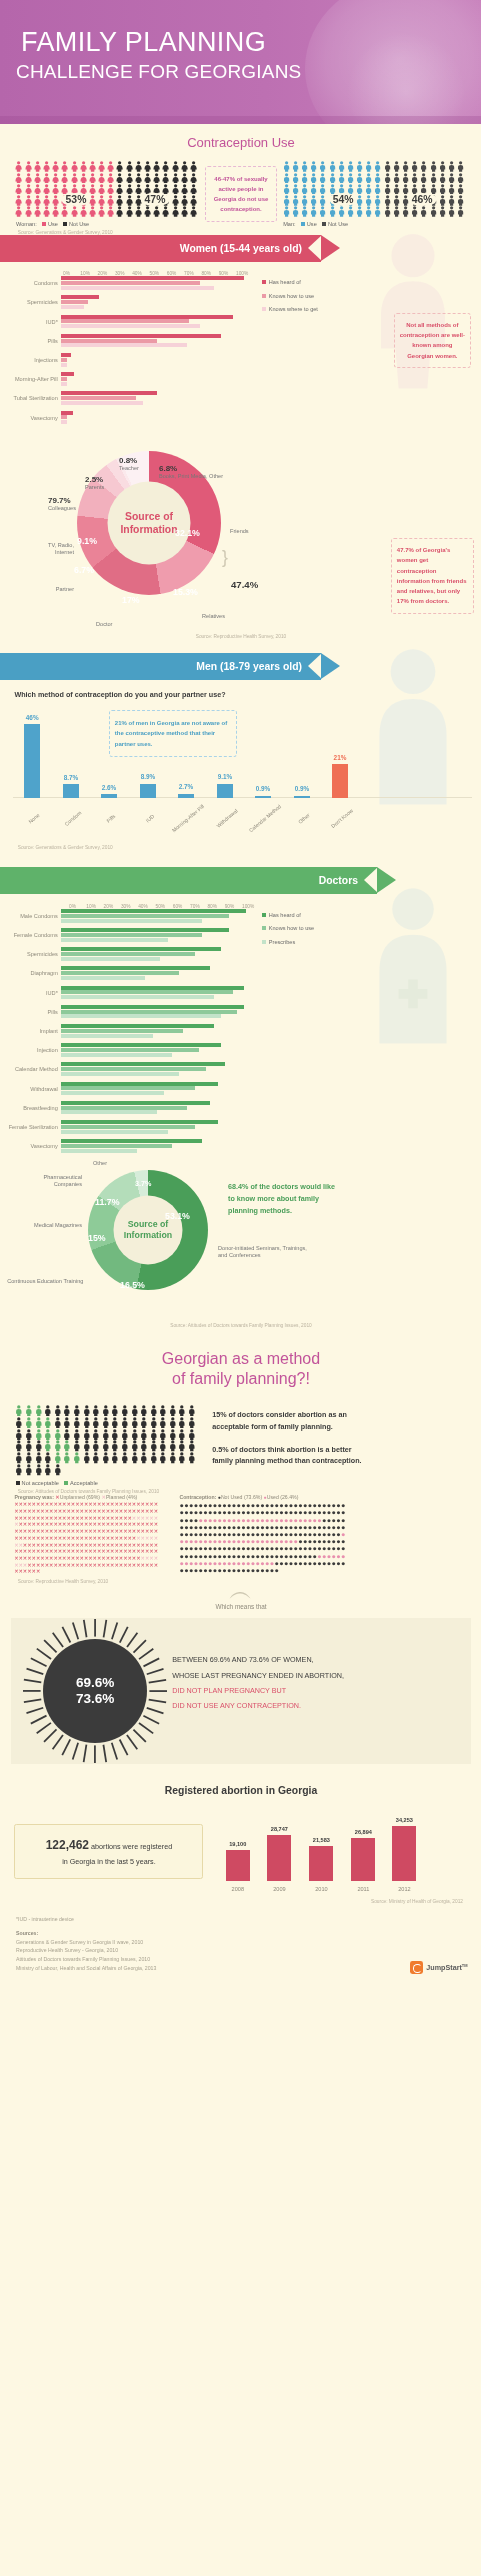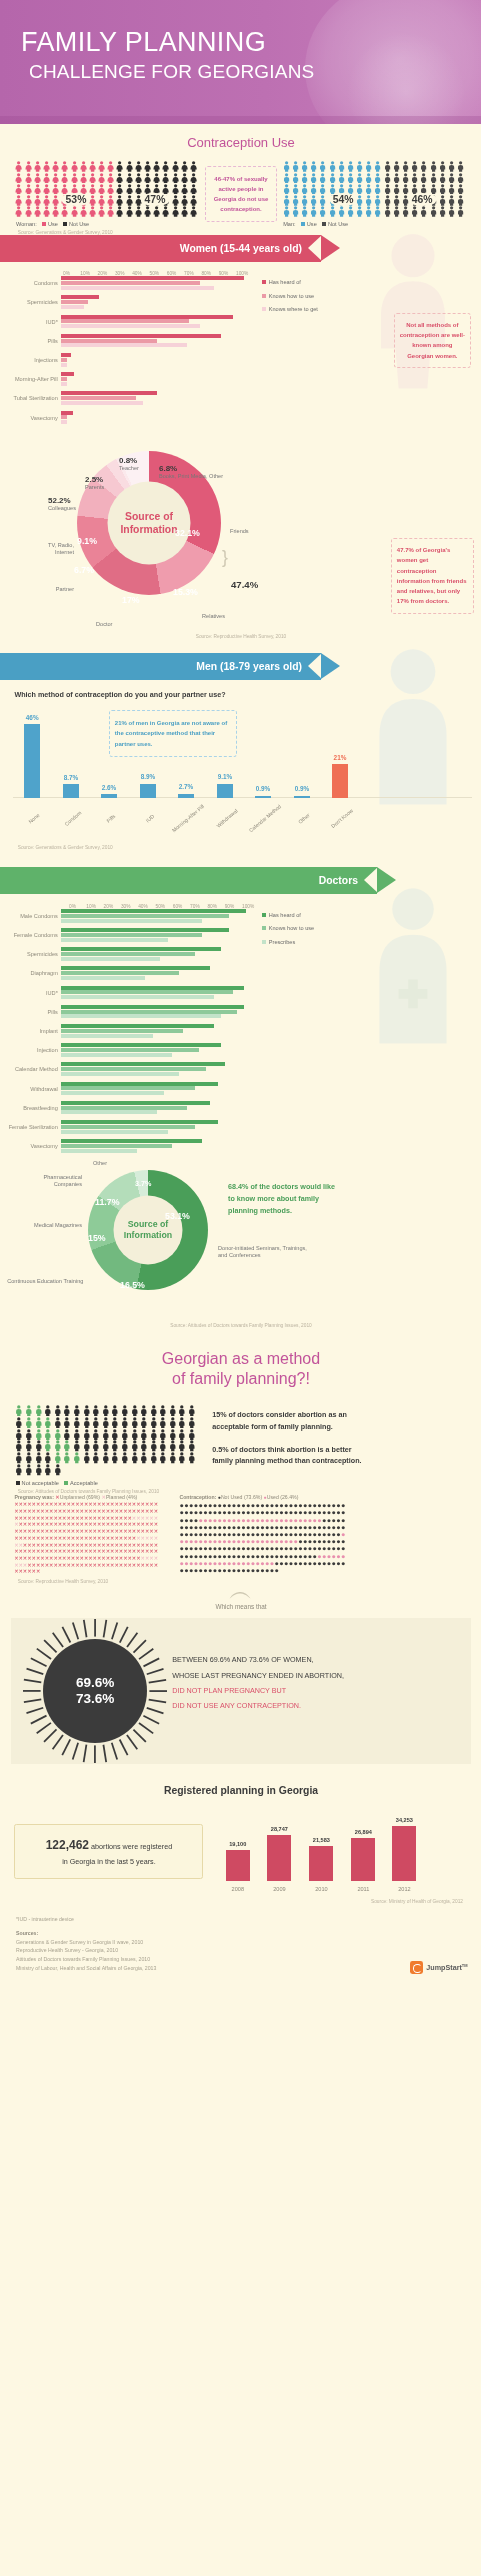--- a/index.html
+++ b/index.html
@@ -34,21 +34,21 @@
   .header .strip {
     position: absolute; left:0; right:0; bottom:0; height: 8px;
     background: rgba(150,70,140,.28);
   }
   .header h1 {
     position: absolute; left: 21px; top: 29px;
     font-size: 27px; font-weight: normal; color: #fff; letter-spacing: 0.4px;
     line-height: 1;
   }
   .header h2 {
-    position: absolute; left: 29px; top: 61px;
+    position: absolute; left: 16px; top: 61px;
     font-size: 19px; font-weight: normal; color: #fff; letter-spacing: 0.2px;
   }
 
   
   .sec-title {
     text-align: center; color: #c2549a; font-size: 13px; font-weight: normal;
     padding: 11.2px 0 8px;
   }
   .big-title {
     text-align:center; color:#c2549a; font-size:16px; line-height:1.3;
@@ -1562,21 +1562,21 @@
     </div>
     <div class="dcall" style="left:159px; top:34px;">
       <span class="n">6.8%</span>
       <small>Books, Print Media, Other</small>
     </div>
     <div class="dcall" style="left:85px; top:45px;">
       <span class="n">2.5%</span>
       <small>Parents</small>
     </div>
     <div class="dcall" style="left:48px; top:66px;">
-      <span class="n">52.2%</span>
+      <span class="n">79.7%</span>
       <small>Colleagues</small>
     </div>
     <div class="dlabel" style="left:29px; top:112px; width:45px; text-align:right;">TV, Radio, Internet</div>
     <div class="dlabel" style="left:29px; top:156px; width:45px; text-align:right;">Partner</div>
     <div class="dlabel" style="left:96px; top:191px;">Doctor</div>
     <div class="dlabel" style="left:202px; top:183px;">Relatives</div>
     <div class="dlabel" style="left:230px; top:98px;">Friends</div>
     <div class="dval" style="left:175px; top:98px;">32.1%</div>
     <div class="dval" style="left:173px; top:157px;">15.3%</div>
     <div class="dval" style="left:122px; top:165px;">17%</div>
@@ -2505,21 +2505,21 @@
       </div>
       <div style="position:absolute; left:153px; top:21px; width:281px; font-size:7.2px; line-height:2.1;">
         <div style="color:#3b3b3b;">BETWEEN 69.6% AND 73.6% OF WOMEN,</div>
         <div style="color:#3b3b3b;">WHOSE LAST PREGNANCY ENDED IN ABORTION,</div>
         <div style="color:#d9506a;">DID NOT PLAN PREGNANCY BUT</div>
         <div style="color:#d9506a;">DID NOT USE ANY CONTRACEPTION.</div>
       </div>
     </div>
   </div>
 
-  <div style="text-align:center; font-size:10.4px; font-weight:bold; color:#3b3b3b; padding:21px 0 11.2px;">Registered planning in Georgia</div>
+  <div style="text-align:center; font-size:10.4px; font-weight:bold; color:#3b3b3b; padding:21px 0 11.2px;">Registered abortion in Georgia</div>
 
   <div style="display:flex; align-items:center; gap:8px; padding-left:14.4px;">
     <div class="reg-box">
       <b>122,462</b>
       <span>abortions were registered</span><br>
       <span>in Georgia in the last 5 years.</span>
     </div>
     <div class="colchart" id="colchart">
         <div class="colbar" style="left: 14.4px; height: 31px;">
           <span class="cval">19,100</span>

